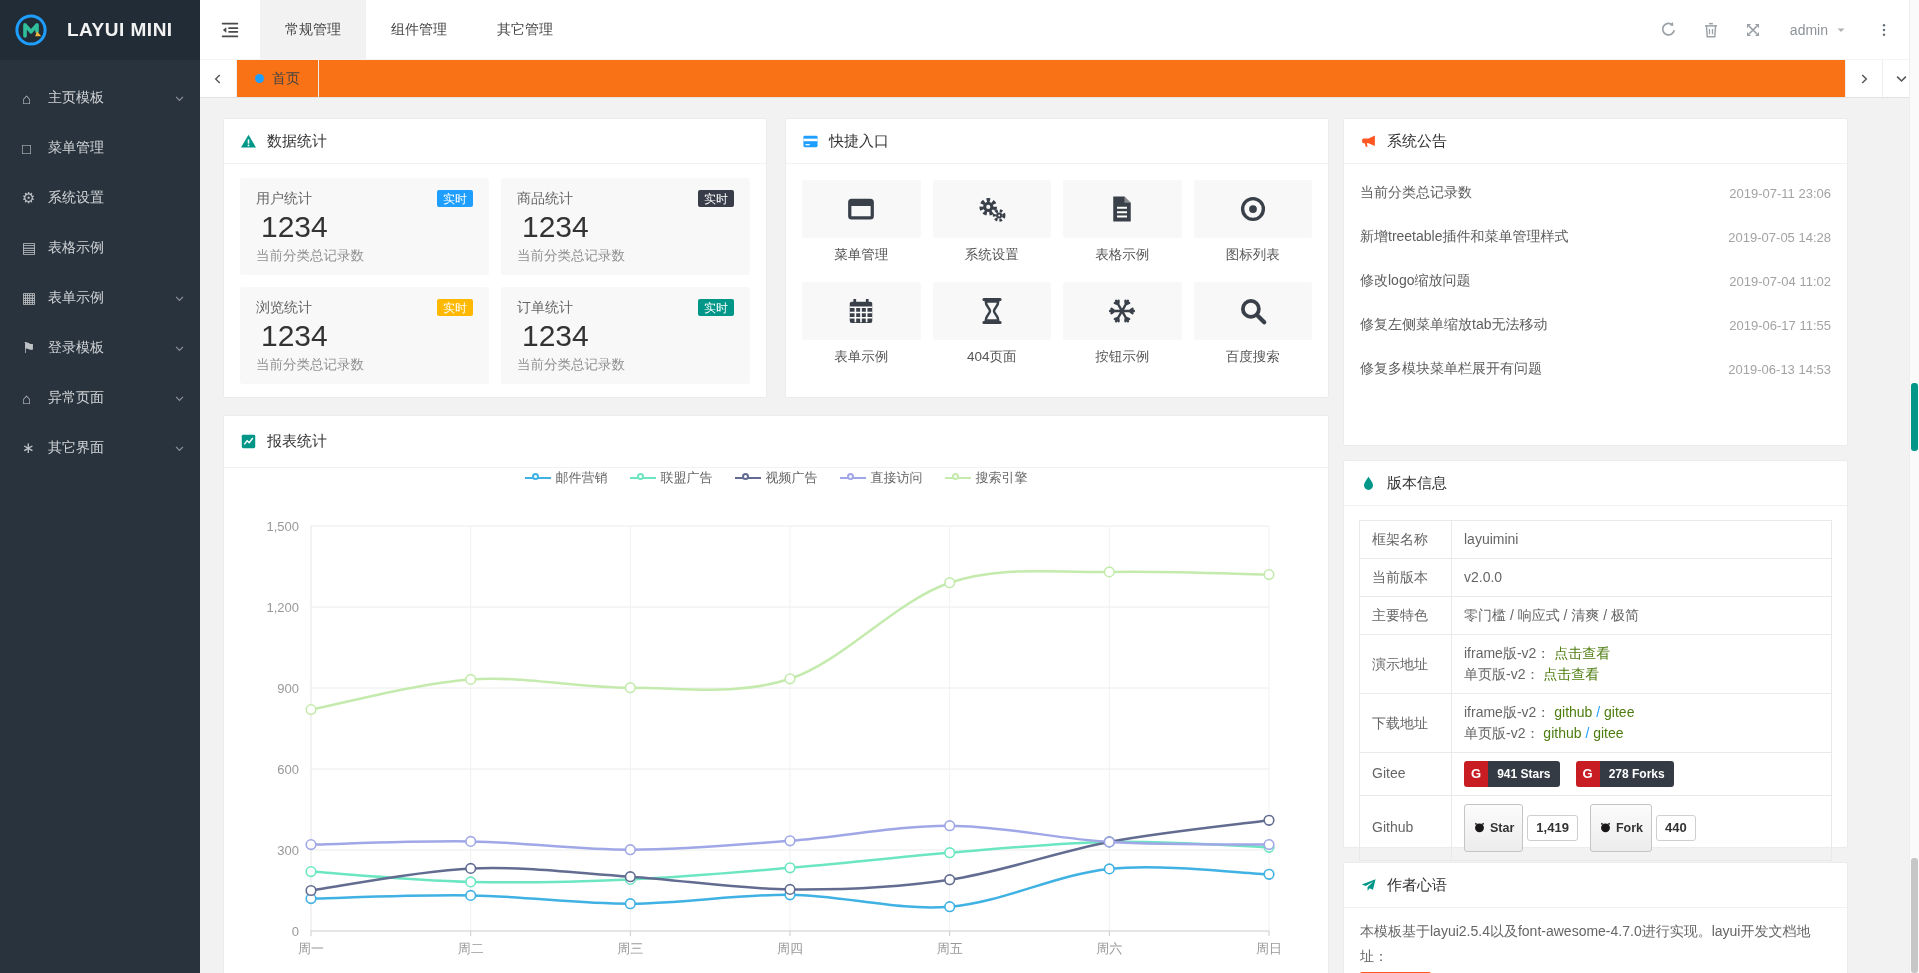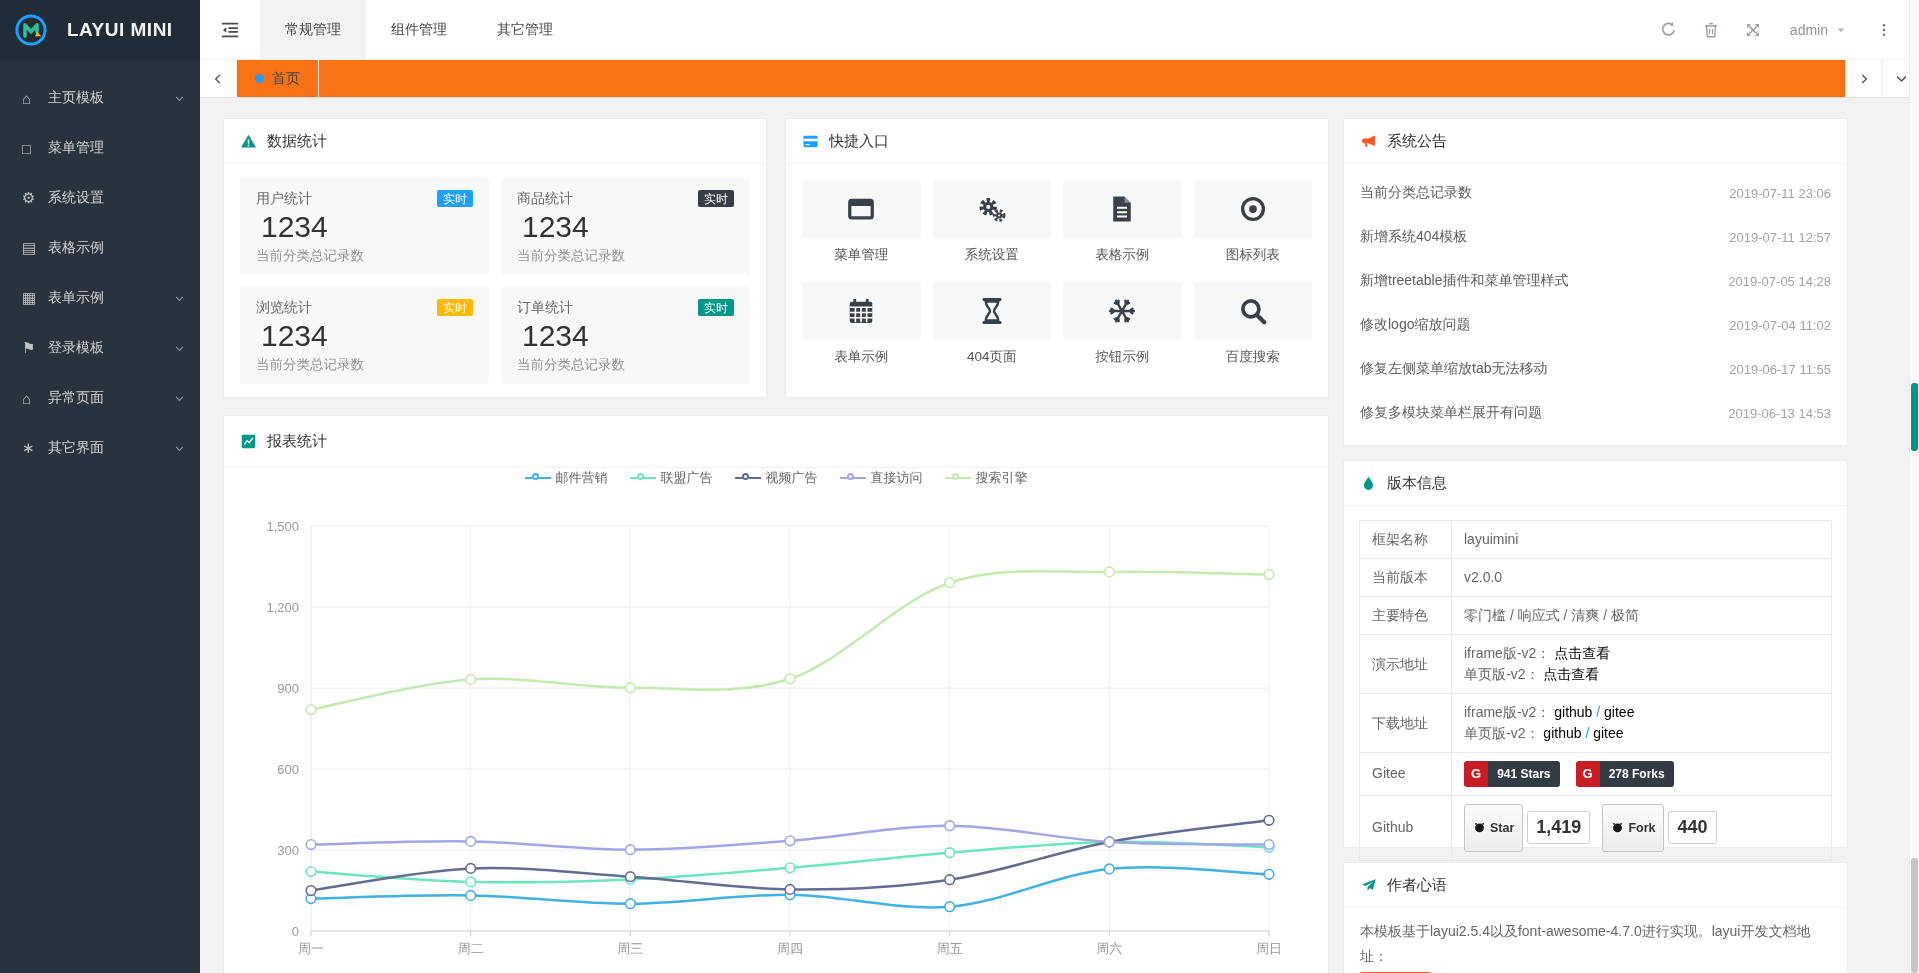--- a/index.html
+++ b/index.html
@@ -72,28 +72,28 @@
   .lg-mark i { position:absolute; display:block; }
   .lg-line { left:0; right:0; top:5px; height:2px; background:currentColor; }
   .lg-dot { left:7px; top:1px; width:7px; height:7px; border:2px solid currentColor; border-radius:50%; background:#fff; }
   .legend-label { font-size:13px; color:#666; }
   #chart-svg { position:absolute; left:0; top:80px; }
 
   
   .vtable { width:calc(100% - 30px); margin:14px 15px; border-collapse:collapse; }
   .vtable td { border:1px solid #e9e9e9; padding:8px 12px; font-size:14px; color:#666; vertical-align:middle; line-height:1.5; }
   .vtable td.lbl { width:92px; }
-  .vlink { color:#000000; text-decoration:none; cursor:pointer; }
+  .vlink { color:#4d7c0f; text-decoration:none; cursor:pointer; }
   .sep { color:#1E9FFF; }
   .gitee-badge { display:inline-flex; align-items:stretch; border-radius:3px; overflow:hidden; margin-right:16px; cursor:pointer; vertical-align:middle; }
   .g-left { background:#c71d23; color:#fff; font-weight:bold; font-size:13px; padding:3px 7px; display:flex; align-items:center; }
   .g-right { background:#343b44; color:#fff; font-weight:bold; font-size:12px; padding:3px 9px; display:flex; align-items:center; }
   .gh-group { display:inline-flex; align-items:center; margin-right:12px; vertical-align:middle; }
   .gh-btn { display:inline-flex; align-items:center; gap:4px; padding:14px 8px; border:1px solid #c5c5c5; border-radius:3px; background:linear-gradient(#fcfcfc,#ececec); font-size:12.5px; font-weight:bold; color:#333; cursor:pointer; }
-  .gh-count { padding:2px 8px; border:1px solid #cfcfcf; border-radius:3px; background:#fff; font-size:18px; font-weight:bold; color:#333; margin-left:4px; cursor:pointer; }
+  .gh-count { padding:2px 8px; border:1px solid #cfcfcf; border-radius:3px; background:#fff; font-size:13px; font-weight:bold; color:#333; margin-left:4px; cursor:pointer; }
 
   
   .author-body { padding:11px 16px; font-size:14px; color:#666; line-height:1.75; }
   .doc-badge { display:inline-block; background:#FF5722; color:#fff; font-size:13px; padding:3px 9px; border-radius:2px; cursor:pointer; margin:4px 0 6px; }
 
   
   .scroll-track { position:absolute; right:0; top:0; width:10px; height:973px; background:#fafafa; border-left:1px solid #ededed; z-index:60; }
   .thumb-teal { position:absolute; right:1px; top:383px; width:7px; height:68px; background:#009688; border-radius:3px; cursor:pointer; }
   .thumb-gray { position:absolute; right:1px; top:858px; width:7px; height:115px; background:#c6c6c6; border-radius:3px; cursor:pointer; }
 </style>
@@ -523,24 +523,20 @@
         </svg>
       </span>
     <span>系统公告</span>
   </div>
   <div class="announce-list" id="announce-list">
       <div class="announce-item">
         <span class="announce-text">当前分类总记录数</span>
         <span class="announce-date">2019-07-11 23:06</span>
       </div>
       <div class="announce-item">
-        <span class="announce-text">新增系统404模板</span>
-        <span class="announce-date">2019-07-11 12:57</span>
-      </div>
-      <div class="announce-item">
         <span class="announce-text">新增treetable插件和菜单管理样式</span>
         <span class="announce-date">2019-07-05 14:28</span>
       </div>
       <div class="announce-item">
         <span class="announce-text">修改logo缩放问题</span>
         <span class="announce-date">2019-07-04 11:02</span>
       </div>
       <div class="announce-item">
         <span class="announce-text">修复左侧菜单缩放tab无法移动</span>
         <span class="announce-date">2019-06-17 11:55</span>

